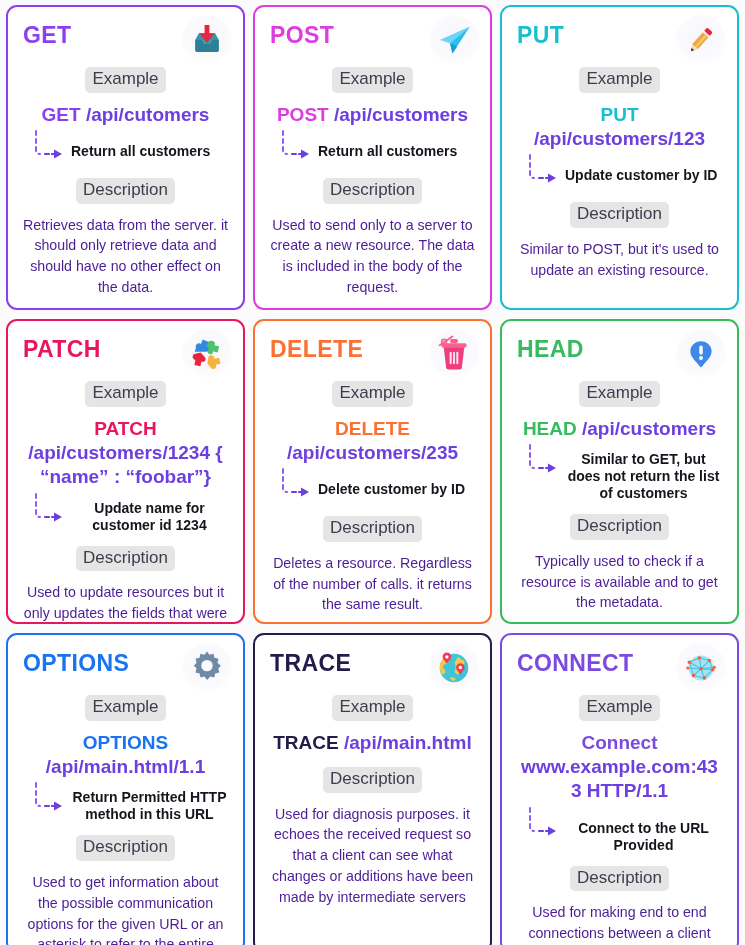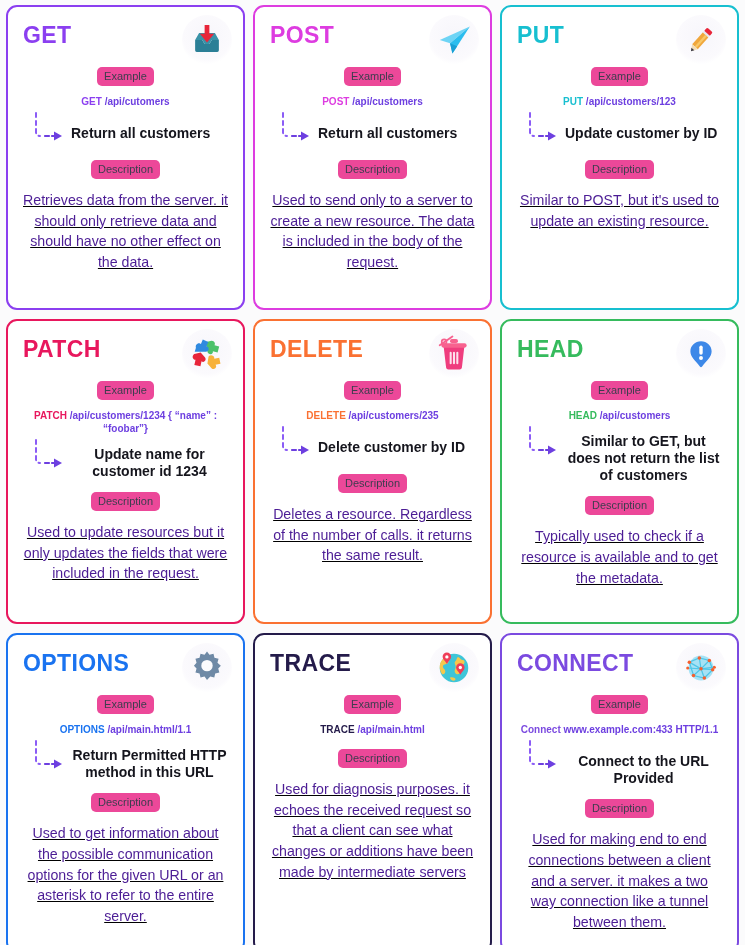--- a/index.html
+++ b/index.html
@@ -51,31 +51,31 @@
     align-items: center;
     justify-content: center;
     margin-top: -6px;
     margin-right: -4px;
     flex: none;
   }
   .icon-wrap svg { display: block; }
 
   .tag {
     display: inline-block;
-    font-size: 11px;
+    font-size: 17px;
     color: #3d3d4e;
-    background: #ec4899;
+    background: #e5e5e5;
     border-radius: 5px;
     padding: 3px 7px 4px 7px;
     line-height: 1.1;
   }
   .tag.ex { margin-top: 2px; }
 
   .example-line {
-    font-size: 10px;
+    font-size: 19px;
     font-weight: bold;
     line-height: 1.28;
     margin-top: 10px;
     word-break: break-word;
   }
   .example-line .path { color: #6d3fe0; }
 
   .flow {
     display: flex;
     align-items: flex-start;
@@ -92,21 +92,21 @@
   .flow-text {
     font-size: 14px;
     font-weight: bold;
     color: #15151d;
     line-height: 1.22;
     padding-top: 15px;
     padding-left: 2px;
   }
   .flow.tall .flow-text { padding-top: 9px; }
 
-  .desc-tag-wrap { margin-top: auto; text-decoration: underline; }
+  .desc-tag-wrap { margin-top: auto; }
   .tag.de { margin-top: 12px; }
 
   .desc {
     font-size: 14.2px;
     color: #4c1d95;
     line-height: 1.46;
     margin-top: 11px;
   }
 
   

